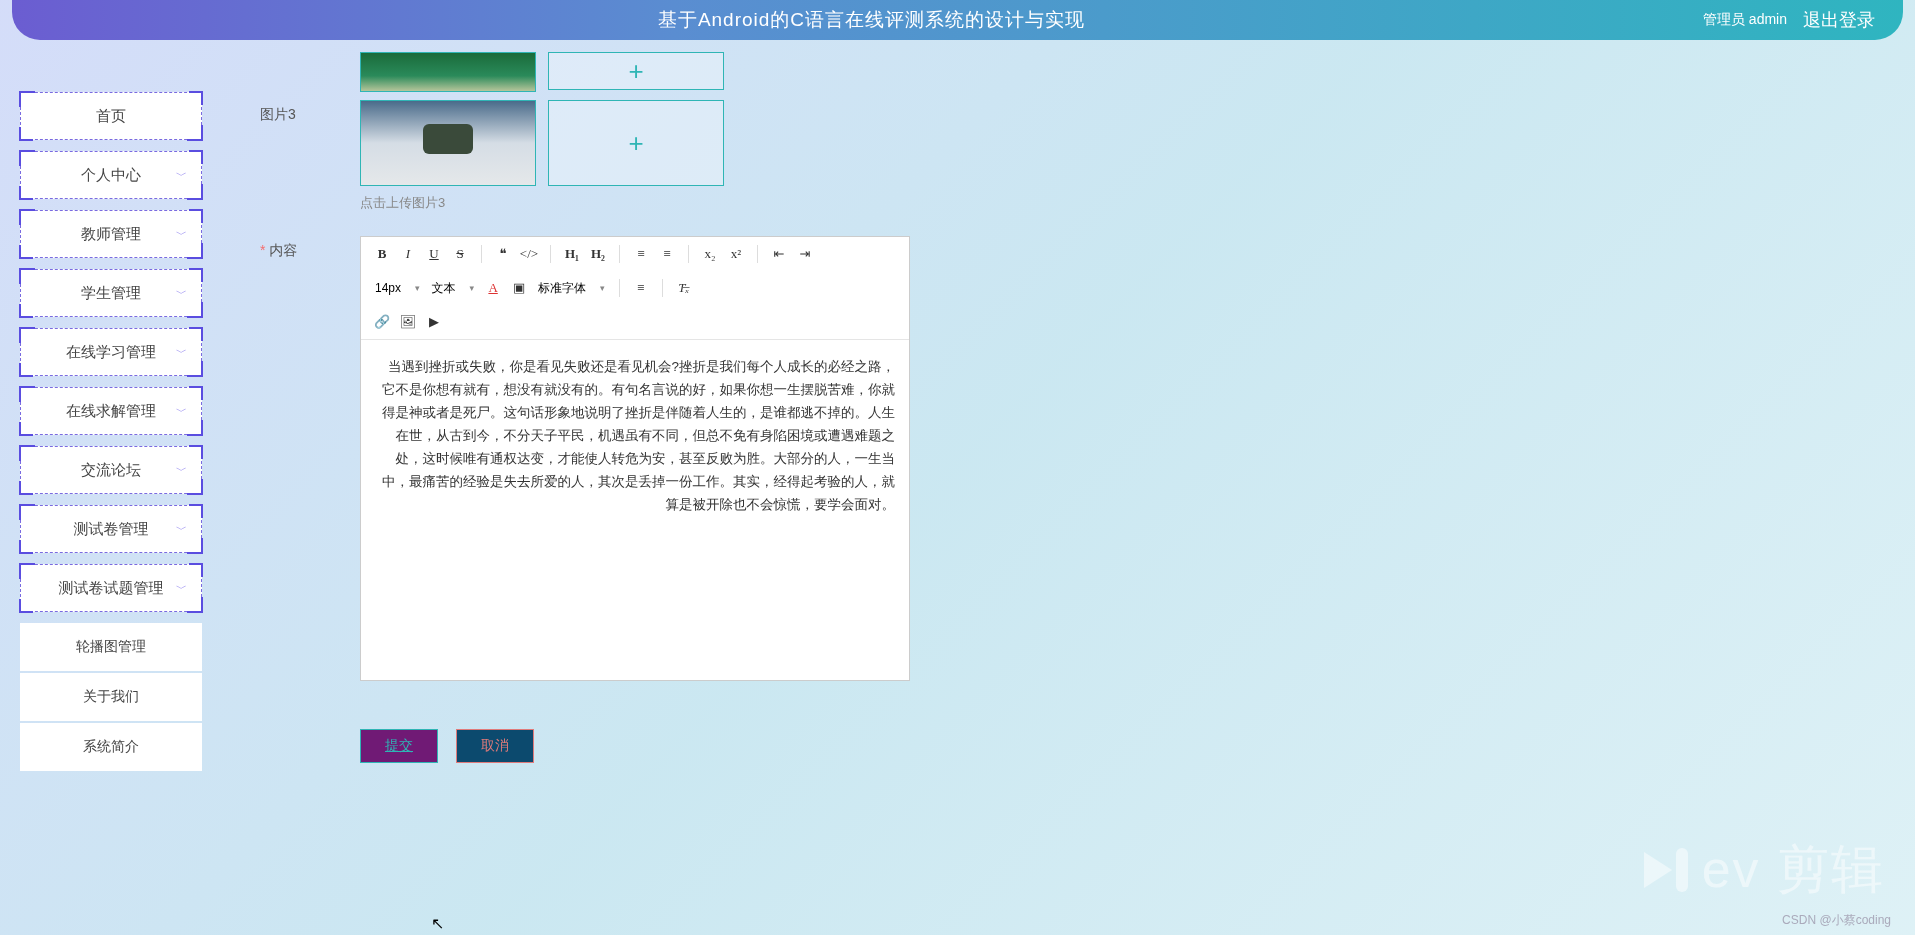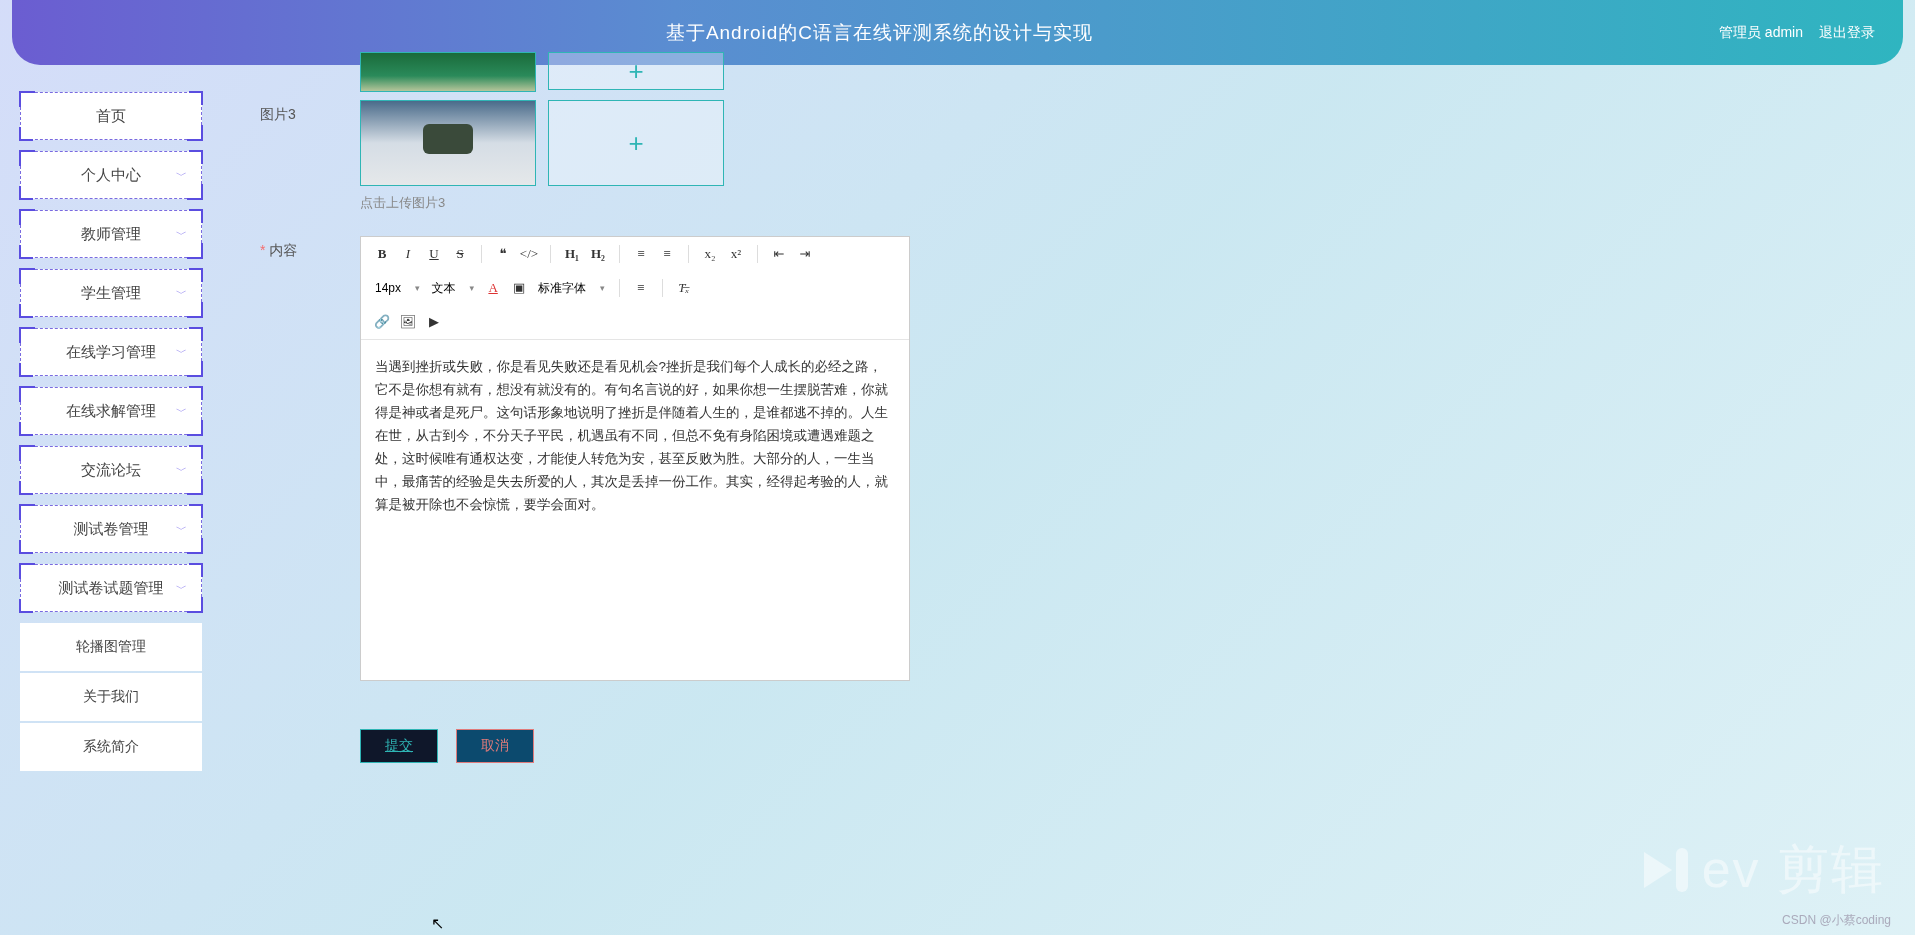--- a/index.html
+++ b/index.html
@@ -6,29 +6,29 @@
 body {
   font-family: "Microsoft YaHei", "PingFang SC", sans-serif;
   background: linear-gradient(135deg, #b8c6f5 0%, #a8d8e8 50%, #c8e8f0 100%);
   background-image:
     linear-gradient(135deg, rgba(184,198,245,0.6) 0%, rgba(168,216,232,0.6) 50%, rgba(200,232,240,0.6) 100%),
     repeating-linear-gradient(0deg, rgba(255,255,255,0.15) 0px, rgba(255,255,255,0.15) 1px, transparent 1px, transparent 30px),
     repeating-linear-gradient(90deg, rgba(255,255,255,0.15) 0px, rgba(255,255,255,0.15) 1px, transparent 1px, transparent 30px);
   width: 1915px; height: 935px; overflow: hidden; position: relative;
 }
 .header {
-  position: absolute; top: 0; left: 12px; right: 12px; height: 65px;
+  position: absolute; top: 0; left: 12px; right: 12px; height: 40px;
   background: linear-gradient(90deg, #6b5dd1 0%, #5a8dd1 35%, #2fb5c0 100%);
   border-radius: 0 0 28px 28px;
   display: flex; align-items: center; padding: 0 28px;
   color: #fff;
 }
 .header-title { flex: 1; text-align: center; font-size: 19px; letter-spacing: 1px; }
 .header-user { font-size: 14px; margin-right: 16px; }
-.header-logout { font-size: 14px; cursor: pointer; }
+.header-logout { font-size: 18px; cursor: pointer; }
 .sidebar { position: absolute; left: 20px; top: 92px; width: 182px; }
 .nav-item {
   position: relative; height: 48px; margin-bottom: 11px;
   background: #fff; border: 1px dashed #7a6be0;
   display: flex; align-items: center; justify-content: center;
   font-size: 15px; color: #444; cursor: pointer;
 }
 .nav-item::before, .nav-item::after { content:""; position:absolute; width:14px; height:14px; border:2px solid #5a4de0; }
 .nav-item::before { left:-2px; top:-2px; border-right:none; border-bottom:none; }
 .nav-item::after { right:-2px; bottom:-2px; border-left:none; border-top:none; }
@@ -51,24 +51,24 @@
 .editor { width:550px; border:1px solid #ccc; background:#fff; }
 .toolbar { border-bottom:1px solid #e5e5e5; padding:6px 10px; display:flex; flex-wrap:wrap; align-items:center; gap:4px; }
 .tb-btn { width:22px; height:22px; display:inline-flex; align-items:center; justify-content:center; font-size:13px; color:#333; cursor:pointer; font-family:Georgia,serif; }
 .tb-btn.bold { font-weight:bold; }
 .tb-btn.italic { font-style:italic; }
 .tb-btn.underline { text-decoration:underline; }
 .tb-btn.strike { text-decoration:line-through; }
 .tb-sep { width:1px; height:18px; background:#ddd; margin:0 6px; }
 .tb-select { height:22px; font-size:12px; border:none; background:transparent; cursor:pointer; padding:0 4px; display:inline-flex; align-items:center; gap:14px; }
 .tb-select .caret { font-size:9px; color:#888; }
-.editor-body { min-height:340px; padding:16px 14px; font-size:13.5px; line-height:1.7; color:#333; outline:none; }
+.editor-body { min-height:340px; padding:16px 14px; font-size:13.5px; line-height:1.7; color:#333; outline:none;text-align:right; }
 .actions { margin:48px 0 0 100px; display:flex; gap:18px; }
 .btn { width:78px; height:34px; border:1px solid; display:flex; align-items:center; justify-content:center; font-size:14px; cursor:pointer; background:#0c4a6e; }
-.btn-submit { border-color:#2fb5b5; color:#2fb5b5; background:#0f172a;text-decoration:underline; }
+.btn-submit { border-color:#2fb5b5; color:#2fb5b5; background:#701a75;text-decoration:underline; }
 .btn-cancel { border-color:#e07a7a; color:#e07a7a; }
 .cursor { position:absolute; left:431px; top:914px; font-size:16px; pointer-events:none; z-index:50; color:#000; }
 .watermark { position:absolute; right:30px; bottom:30px; display:flex; align-items:center; gap:14px; opacity:0.55; pointer-events:none; }
 .wm-logo { display:flex; align-items:center; gap:4px; }
 .wm-tri { width:0; height:0; border-left:28px solid rgba(255,255,255,0.9); border-top:18px solid transparent; border-bottom:18px solid transparent; }
 .wm-bar { width:12px; height:44px; border-radius:6px; background:rgba(255,255,255,0.9); }
 .wm-text { font-size:52px; color:rgba(255,255,255,0.9); font-weight:300; letter-spacing:2px; }
 .csdn { position:absolute; right:24px; bottom:6px; font-size:12px; color:#aab; }
 </style>
 </head>

